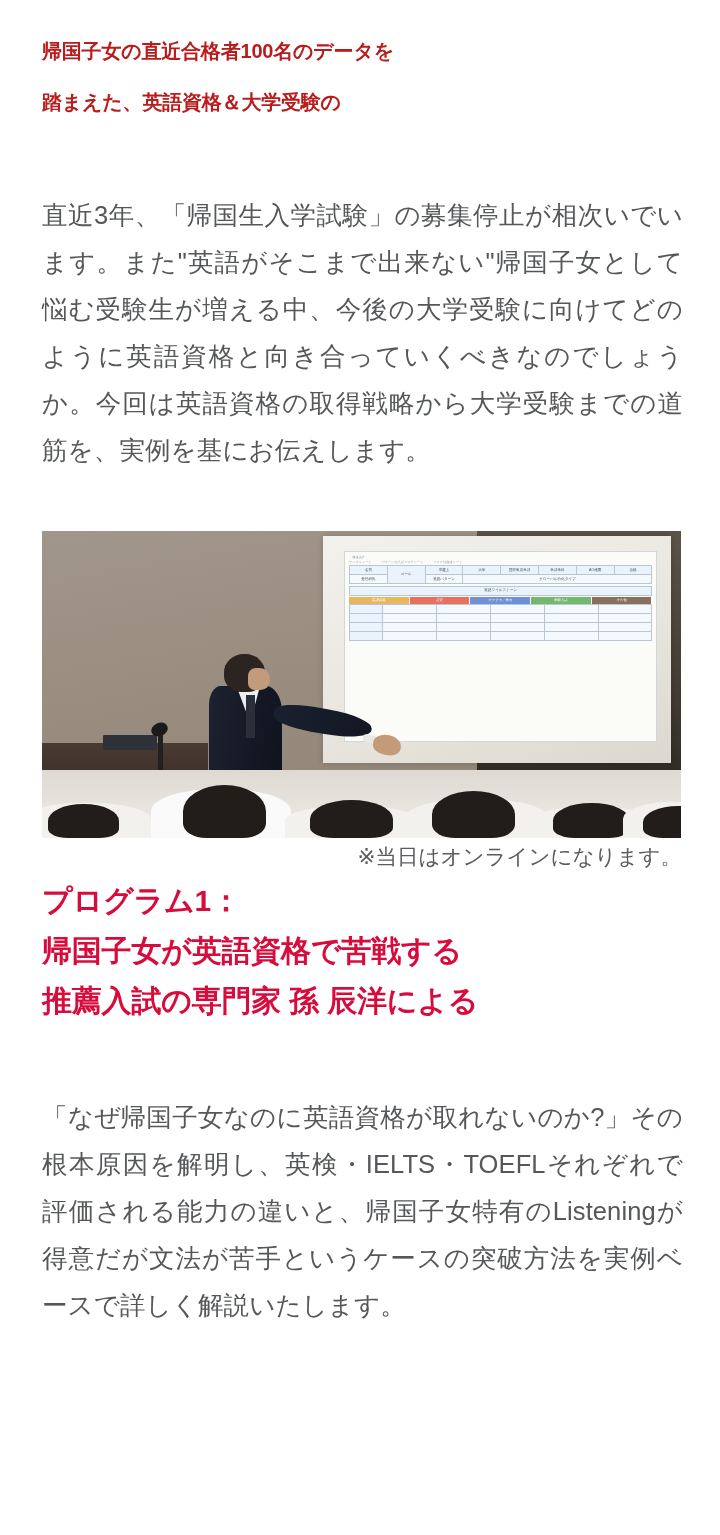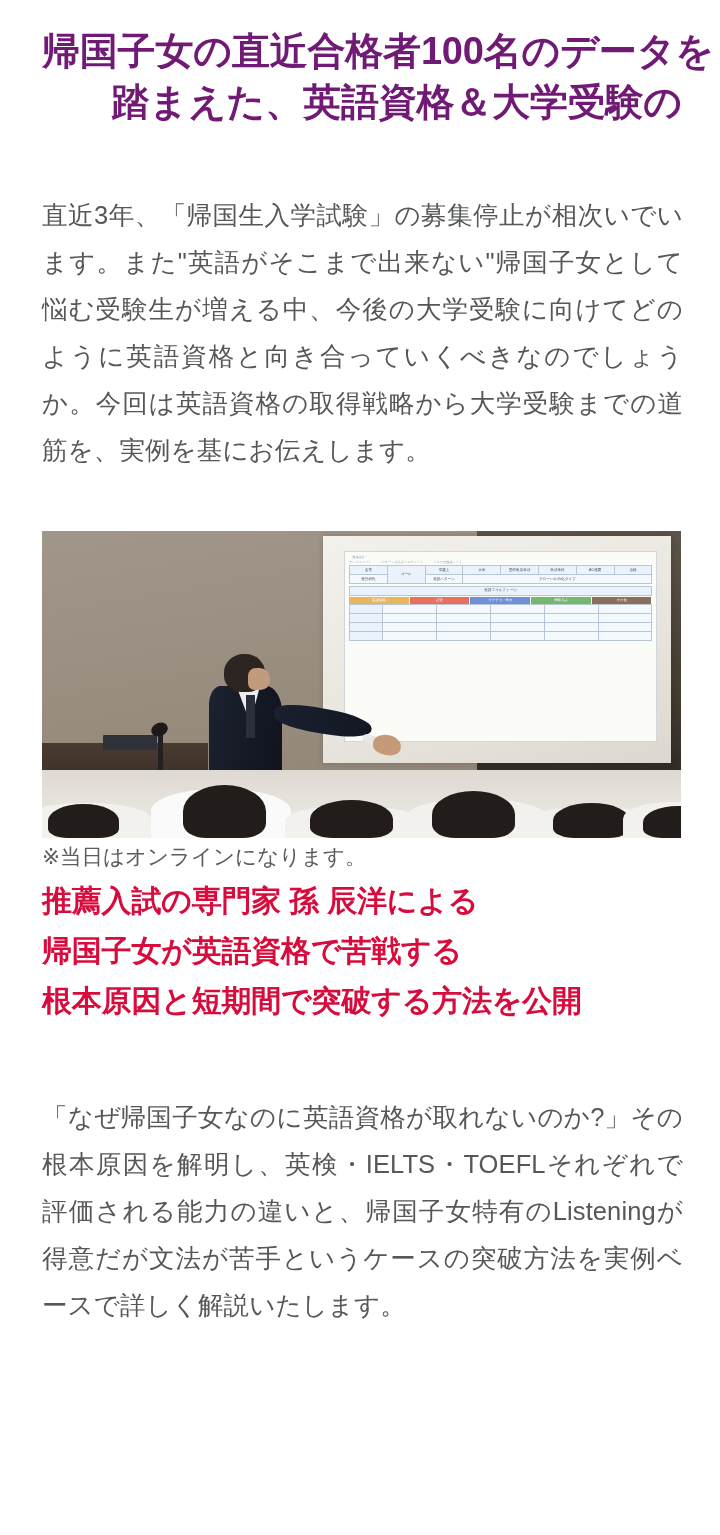--- a/index.html
+++ b/index.html
@@ -18,26 +18,25 @@
     height: 1535px;
     background: #ffffff;
   }
 
   
   .headline {
     position: absolute;
     left: 42px;
     top: 26px;
     width: 640px;
-    color: #701a75;
-    font-size: 38px;
+    color: #b91c1c;
+    font-size: 20px;
     font-weight: bold;
     line-height: 51px;
     letter-spacing: -0.2px;
-    text-align: right;
   }
   .headline .ln { display: block; white-space: nowrap; }
 
   
   .body-1 {
     position: absolute;
     left: 42px;
     top: 192px;
     width: 641px;
     color: #555759;
@@ -174,21 +173,21 @@
     background: #f2f1ee;
     border-radius: 46% 46% 0 0;
   }
 
   
   .caption {
     position: absolute;
     left: 42px;
     top: 843px;
     width: 640px;
-    text-align: left;
+    text-align: right;
     color: #5a5c5e;
     font-size: 21.5px;
     line-height: 28px;
   }
 
   
   .program-heading {
     position: absolute;
     left: 42px;
     top: 876px;
@@ -337,22 +336,22 @@
       <div class="shoulder" style="left:76%;  width:20%; height:46%;"></div>
       <div class="head" style="left:80%;  width:12%; height:52%;"></div>
       <div class="shoulder" style="left:91%;  width:16%; height:54%;"></div>
       <div class="head" style="left:94%;  width:11%; height:48%;"></div>
     </div>
   </figure>
 
   <div class="caption">※当日はオンラインになります。</div>
 
   <h2 class="program-heading">
+    <span class="ln">プログラム1：</span>
+    <span class="ln">帰国子女が英語資格で苦戦する</span>
     <span class="ln">推薦入試の専門家 孫 辰洋による</span>
-    <span class="ln">帰国子女が英語資格で苦戦する</span>
-    <span class="ln">根本原因と短期間で突破する方法を公開</span>
   </h2>
 
   <div class="body-2">
     <p>「なぜ帰国子女なのに英語資格が取れないのか?」その根本原因を解明し、英検・IELTS・TOEFLそれぞれで評価される能力の違いと、帰国子女特有のListeningが得意だが文法が苦手というケースの突破方法を実例ベースで詳しく解説いたします。</p>
   </div>
 
 </div>
 
 </body></html>

